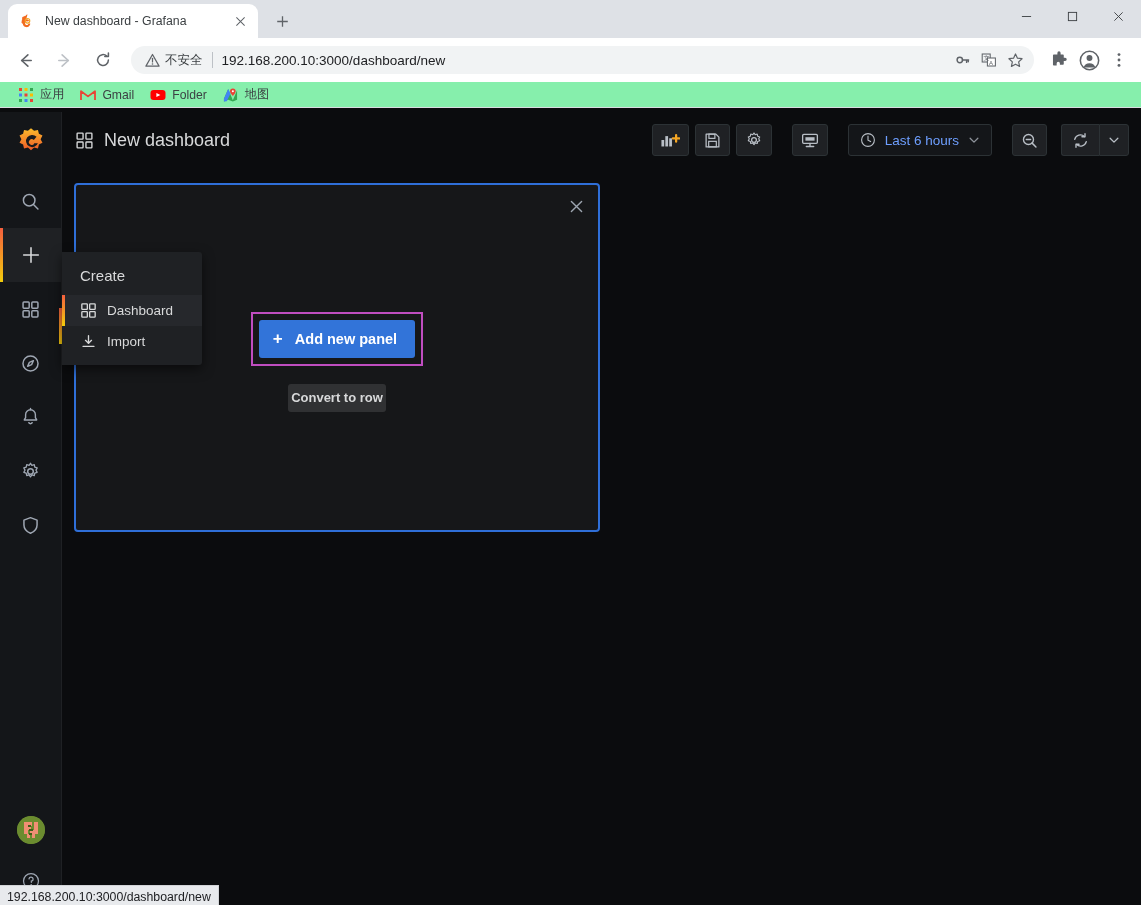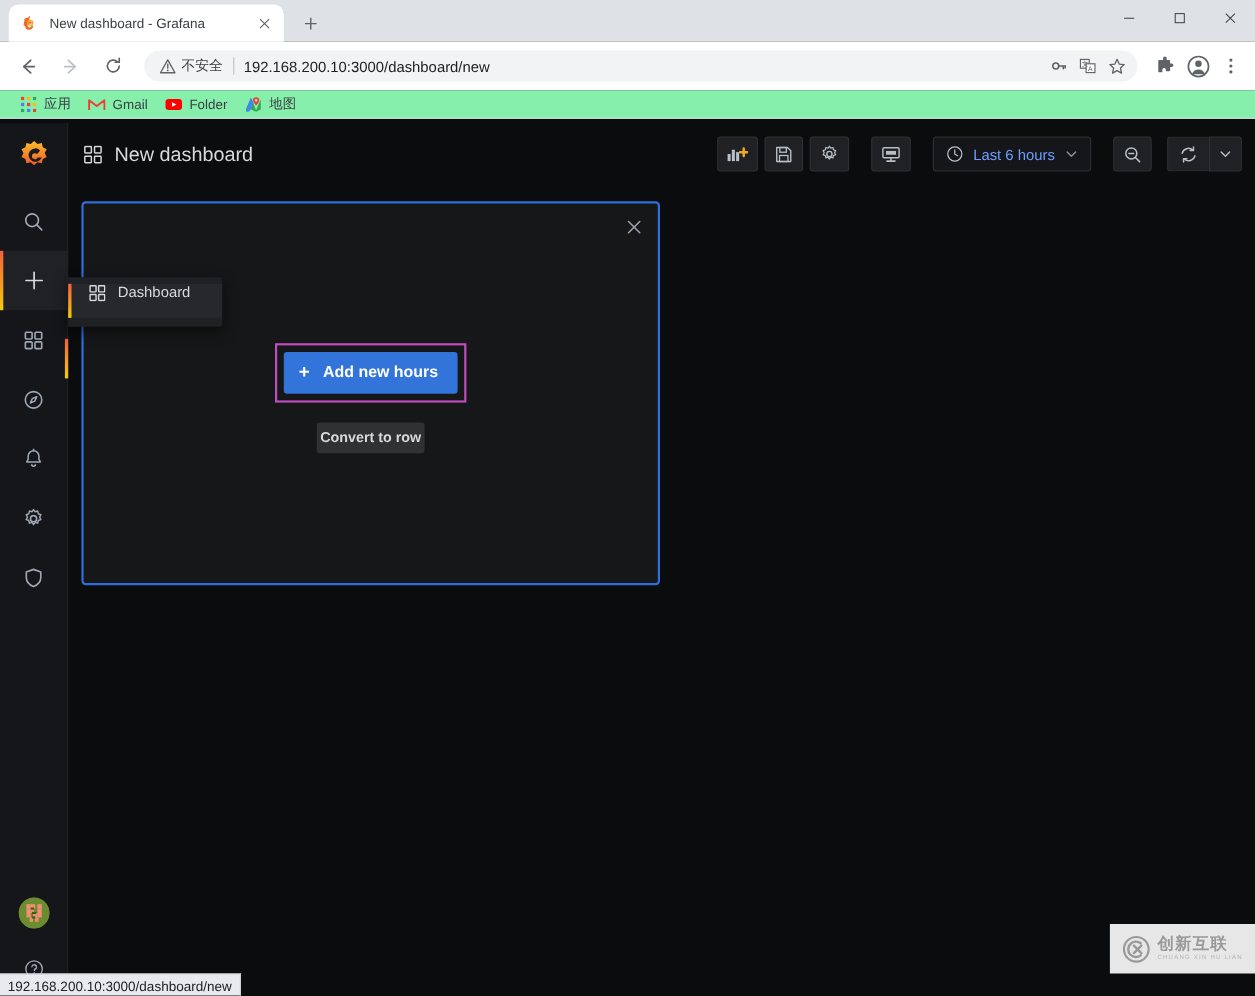--- a/index.html
+++ b/index.html
@@ -203,21 +203,21 @@
     position:absolute; left:62px; top:140px; width:140px;
     background:#1f2124; border-radius:0 3px 3px 0;
     box-shadow:0 4px 12px rgba(0,0,0,.55); padding:6px 0 8px 0;
     z-index:40;
   }
   .create-title {
     font-size:15px; color:#d8d9da; padding:9px 16px 11px 18px;
     font-weight:400;
   }
   .menu-item {
-    height:31px; display:flex; gap:11px;
+    height:31px; display:flex; align-items:center; gap:11px;
     padding:0 14px 0 18px; color:#d8d9da; font-size:13.5px;
     position:relative;
   }
   .menu-item.active { background:#26282c; }
   .menu-item.active::before {
     content:""; position:absolute; left:0; top:0; width:3px; height:100%;
     background:linear-gradient(#f55f3e,#f2cc0c);
   }
   .menu-ico {
     width:16px; height:16px; flex:0 0 16px; display:flex;
@@ -604,58 +604,56 @@
     <div class="panel">
       <div class="panel-close">
         <svg viewBox="0 0 14 14" width="13" height="13">
           <path d="M1.5 1.5 L12.5 12.5 M12.5 1.5 L1.5 12.5" stroke="currentColor" stroke-width="1.5" stroke-linecap="round"></path>
         </svg>
       </div>
       <div class="panel-center">
         <div class="add-panel-highlight">
           <div class="add-panel-btn">
             <span class="add-plus">+</span>
-            <span>Add new hours</span>
+            <span>Add new panel</span>
           </div>
         </div>
         <div class="convert-btn">
           <span>Convert to row</span>
         </div>
       </div>
     </div>
 
     <div class="create-menu">
+      <div class="create-title">Create</div>
 
       <div class="menu-item active">
         <span class="menu-ico">
           <svg viewBox="0 0 18 18" width="15" height="15">
             <rect x="1" y="1" width="6.6" height="6.6" rx=".8" fill="none" stroke="currentColor" stroke-width="1.6"></rect>
             <rect x="10.4" y="1" width="6.6" height="6.6" rx=".8" fill="none" stroke="currentColor" stroke-width="1.6"></rect>
             <rect x="1" y="10.4" width="6.6" height="6.6" rx=".8" fill="none" stroke="currentColor" stroke-width="1.6"></rect>
             <rect x="10.4" y="10.4" width="6.6" height="6.6" rx=".8" fill="none" stroke="currentColor" stroke-width="1.6"></rect>
           </svg>
         </span>
         <span>Dashboard</span>
       </div>
 
 
-    </div>
-
-    <div class="watermark">
-      <span class="wm-logo">
-        <svg viewBox="0 0 26 26" width="26" height="26">
-          <circle cx="13" cy="13" r="11.2" fill="none" stroke="#9a9a9a" stroke-width="2"></circle>
-          <path d="M17 7.5 a7 7 0 1 0 0 11" fill="none" stroke="#9a9a9a" stroke-width="2.2" stroke-linecap="round"></path>
-          <path d="M10.8 9.6 L17.6 16.4 M17.6 9.6 L10.8 16.4" stroke="#9a9a9a" stroke-width="2.2" stroke-linecap="round"></path>
-        </svg>
-      </span>
-      <span class="wm-text">
-        <span class="wm-cn">创新互联</span>
-        <span class="wm-en">CHUANG XIN HU LIAN</span>
-      </span>
-    </div>
+      <div class="menu-item">
+        <span class="menu-ico">
+          <svg viewBox="0 0 18 18" width="15" height="15">
+            <path d="M9 2 V11" stroke="currentColor" stroke-width="1.6" stroke-linecap="round"></path>
+            <path d="M5.4 7.6 L9 11.2 L12.6 7.6" fill="none" stroke="currentColor" stroke-width="1.6" stroke-linecap="round" stroke-linejoin="round"></path>
+            <path d="M2.4 14.8 H15.6" stroke="currentColor" stroke-width="1.6" stroke-linecap="round"></path>
+          </svg>
+        </span>
+        <span>Import</span>
+      </div>
+    </div>
+
 
     <div class="status-bar">
       <span>192.168.200.10:3000/dashboard/new</span>
     </div>
 
   </div>
 </div>
 
 </body></html>

